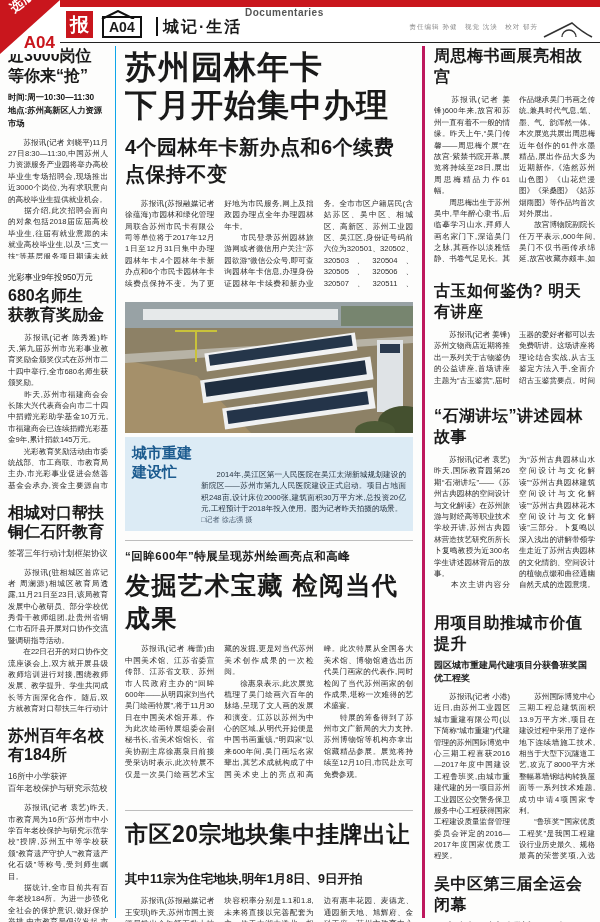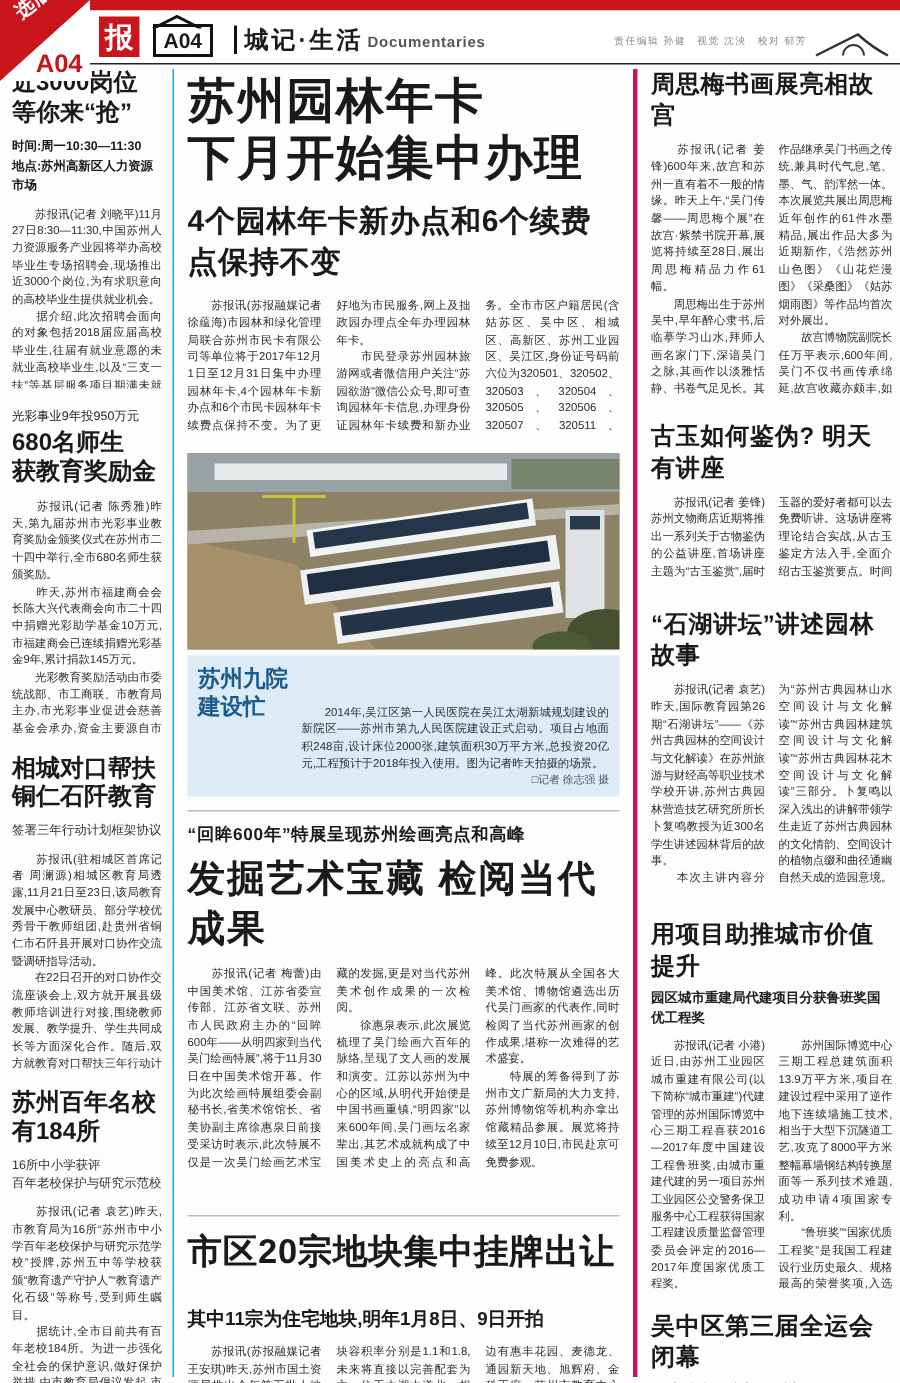--- a/index.html
+++ b/index.html
@@ -15,21 +15,21 @@
   .corner .pg{position:absolute;right:5px;bottom:1px;color:#c9161d;font-weight:700;font-size:17px;}
   
   .masthead{position:absolute;top:7px;left:60px;right:0;height:35px;background:#fff;border-bottom:1.5px solid #222;}
   .logo{position:absolute;left:6px;top:4px;width:27px;height:27px;background:#c9161d;color:#fff;
         font-weight:700;font-size:19px;display:flex;align-items:center;justify-content:center;}
   .a04{position:absolute;left:42px;top:9px;border:2px solid #111;padding:0 5px;font-size:14px;
        font-weight:800;line-height:18px;background:#fff;}
   .a04 svg{position:absolute;top:-8px;left:-3px;}
   .secdiv{position:absolute;left:96px;top:10px;width:1.5px;height:19px;background:#111;}
   .mast-title{position:absolute;left:103px;top:10px;font-size:16px;font-weight:900;letter-spacing:2px;}
-  .mast-sub{position:absolute;left:185px;top:16px;font-size:10px;color:#555;font-weight:700;letter-spacing:0.5px;}
+  .mast-sub{position:absolute;left:185px;top:0;font-size:10px;color:#555;font-weight:700;letter-spacing:0.5px;}
   .mast-credits{position:absolute;right:62px;top:16px;font-size:6.5px;color:#8a8a8a;letter-spacing:1px;}
   .mast-arc{position:absolute;right:6px;top:12px;}
   
   .cols{position:absolute;top:46px;left:8px;right:5px;bottom:4px;display:flex;}
   .colL{width:100px;flex:0 0 100px;padding-right:7px;border-right:1px solid #0ea5e9;}
   .colC{width:288px;flex:0 0 288px;padding:0 9px;border-right:3px solid #be185d;}
   .colR{flex:1;padding-left:9px;}
   
   .body{font-size:7.6px;line-height:1.5;text-align:justify;white-space:pre-line;color:#2b2b2b;overflow:hidden;}
   .pre{white-space:pre-line;}
@@ -45,21 +45,21 @@
   .maindeck{font-size:20px;font-weight:700;margin-top:9px;letter-spacing:0.5px;}
   .cols3{column-count:3;column-gap:10px;}
   .cols2{column-count:2;column-gap:9px;}
   .leadbody{margin-top:10px;height:97px;}
   .photo{margin-top:7px;position:relative;height:131px;background:#857a5e;overflow:hidden;}
   .photo svg{display:block;}
   .capbar{background:#dcebf5;display:flex;padding:6px 7px;gap:9px;margin-top:4px;}
   .caplabel{color:#1c5b8f;font-weight:900;font-size:15px;line-height:1.3;flex:0 0 auto;}
   .capright{flex:1;margin-top:26px;}
   .captext{font-size:7.6px;line-height:1.5;text-align:justify;color:#243240;}
-  .capcredit{font-size:7.2px;color:#44566a;text-align:right;margin-top:1px;}
+  .capcredit{font-size:7.2px;color:#44566a;margin-top:1px;}
   .secrule{border-top:1px solid #bdbdbd;margin:9px 0 8px;}
   .fkicker{font-size:11.5px;font-weight:800;letter-spacing:0.5px;}
   .fhl{font-size:25px;font-weight:900;letter-spacing:1.5px;margin-top:5px;}
   .fbody{margin-top:8px;height:158px;}
   .landhl{font-size:23px;font-weight:900;letter-spacing:0.5px;}
   .landdeck{font-size:12.5px;font-weight:800;margin-top:21px;}
   .landbody{margin-top:7px;height:126px;}
   
   .rart{margin-bottom:11px;}
   .rhl{font-size:16px;font-weight:900;letter-spacing:0.5px;}
@@ -168,21 +168,21 @@
           <rect x="252" y="38" width="26" height="72" fill="#dfe3e6"></rect>
           <rect x="255" y="42" width="20" height="9" fill="#2a3a4e"></rect>
           <ellipse cx="279" cy="120" rx="26" ry="16" fill="#44502f"></ellipse>
           <ellipse cx="250" cy="129" rx="20" ry="10" fill="#4d5a36"></ellipse>
           <rect x="70" y="28" width="2" height="32" fill="#c9c23a"></rect>
           <rect x="50" y="28" width="42" height="2" fill="#c9c23a"></rect>
         </svg>
       </div>
 
       <div class="capbar">
-        <div class="caplabel pre">苏州九院
+        <div class="caplabel pre">城市重建
 建设忙</div>
         <div class="capright">
           <div class="captext">　　2014年,吴江区第一人民医院在吴江太湖新城规划建设的新院区——苏州市第九人民医院建设正式启动。项目占地面积248亩,设计床位2000张,建筑面积30万平方米,总投资20亿元,工程预计于2018年投入使用。图为记者昨天拍摄的场景。</div>
           <div class="capcredit">□记者 徐志强 摄</div>
         </div>
       </div>
 
       <div class="secrule"></div>
 
       <div>

